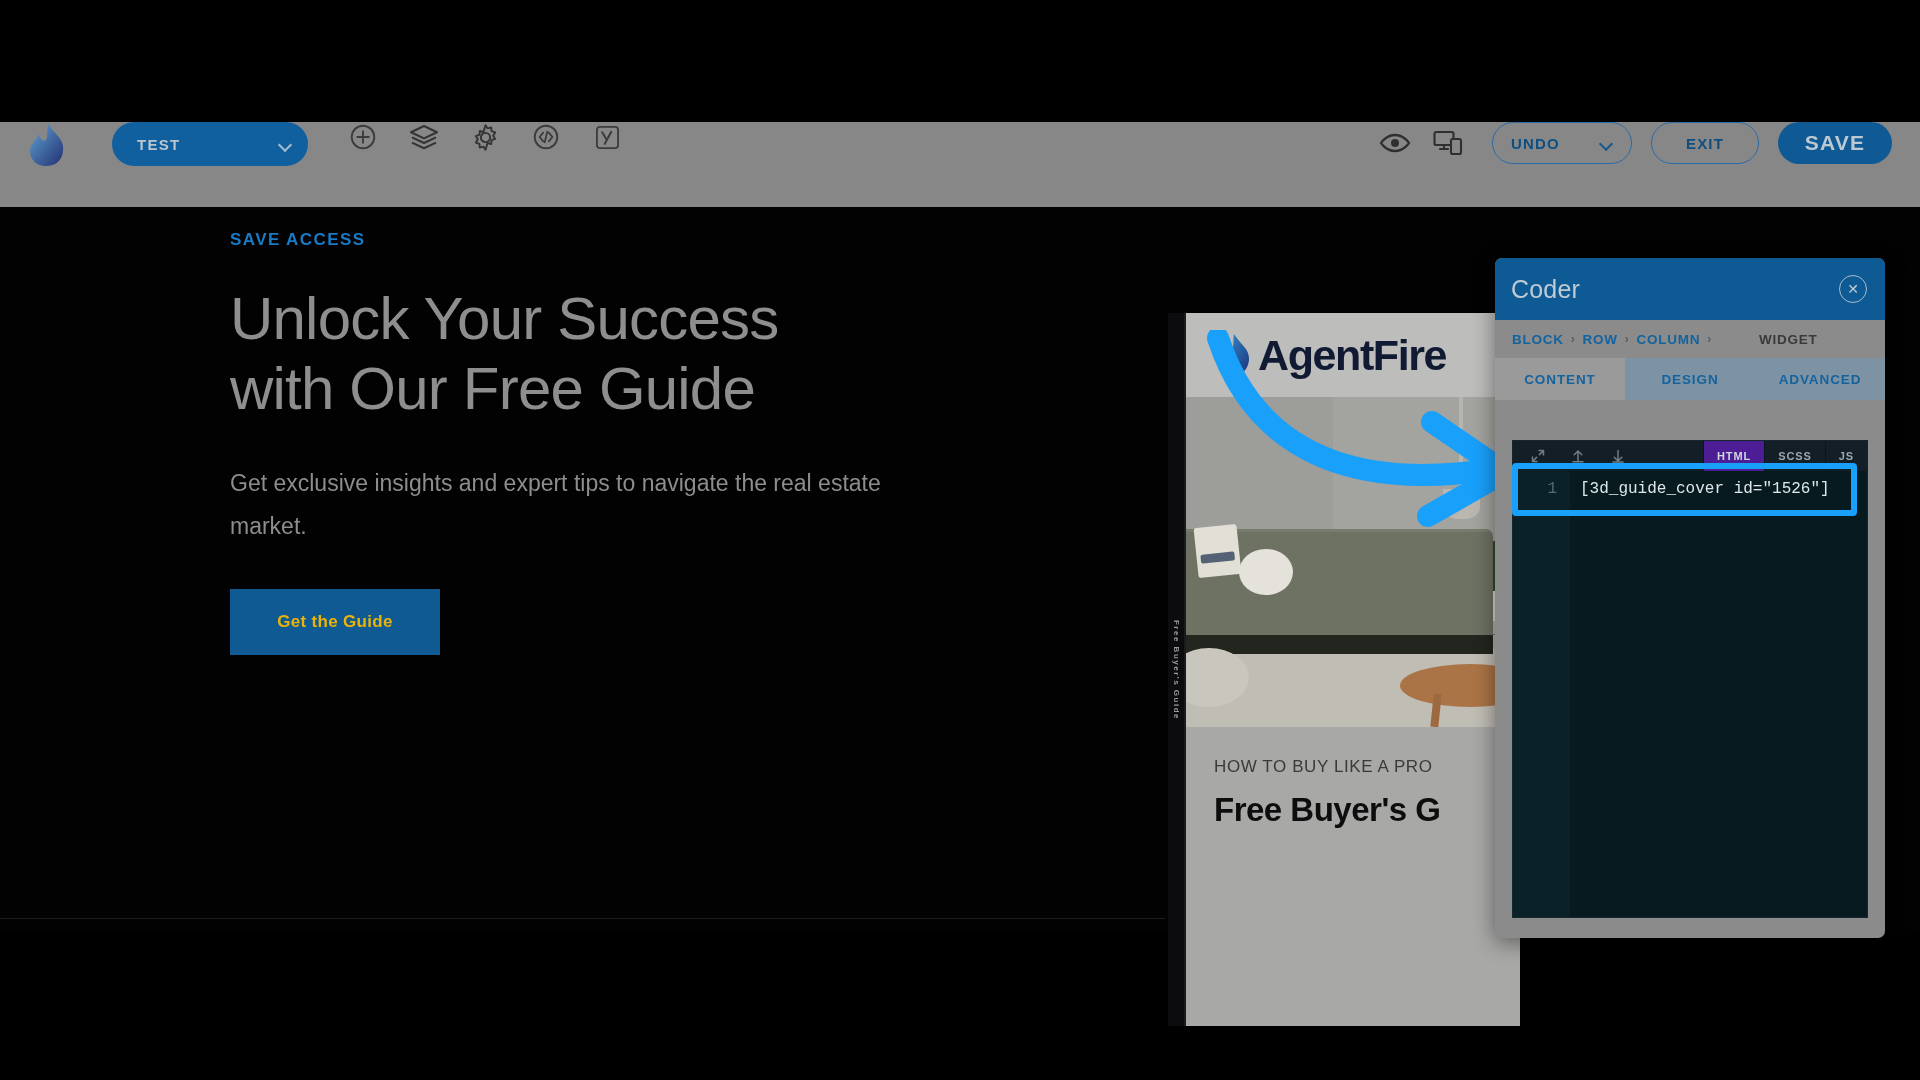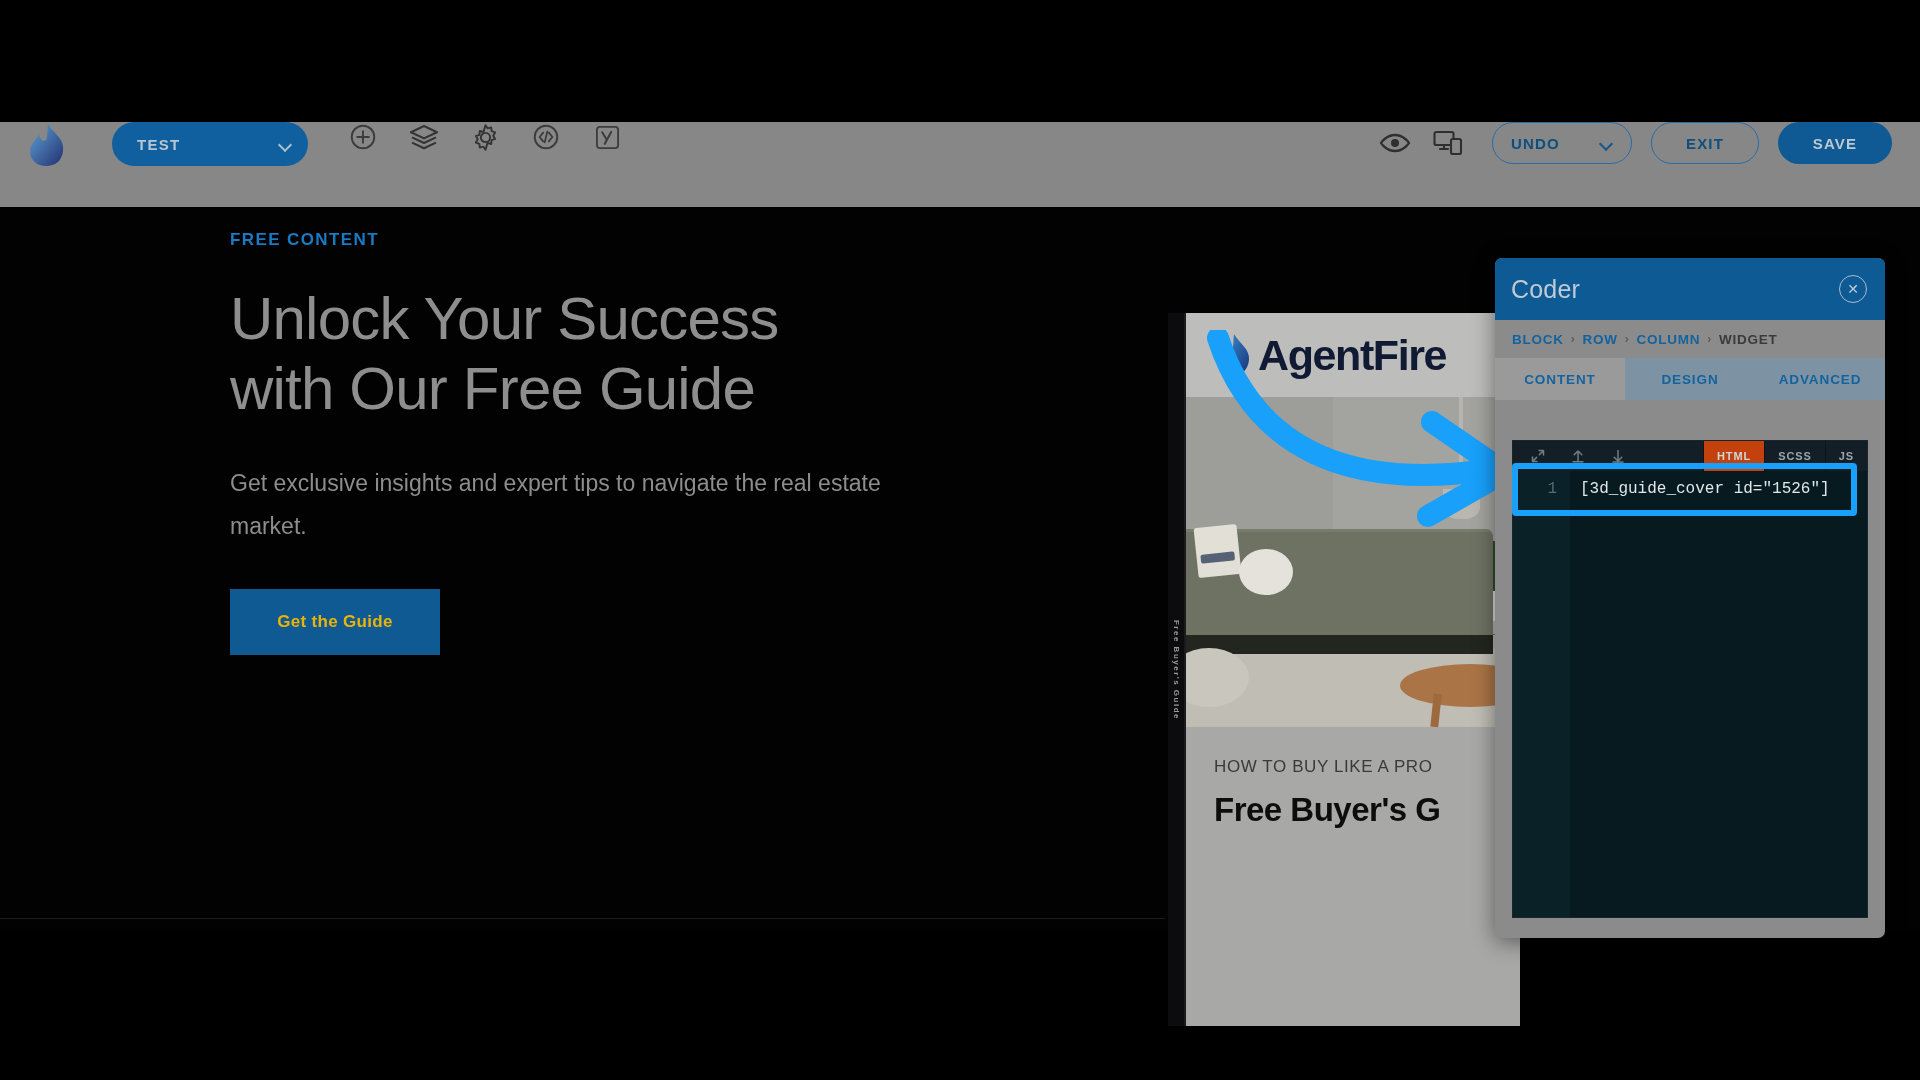--- a/index.html
+++ b/index.html
@@ -57,21 +57,21 @@
     display: flex; align-items: center; justify-content: center;
     color: #0d4f80; font-size: 15px; font-weight: bold; letter-spacing: 1.2px;
     cursor: pointer; background: transparent;
   }
   .pill-undo { width: 140px; padding: 0 18px; justify-content: space-between; margin-left: 8px;}
   .pill-exit { width: 108px; }
   .pill-save {
     width: 114px; height: 42px; border-radius: 21px; background: #0f5a94;
     color: #bcc9d2; border: none;
     display:flex; align-items:center; justify-content:center;
-    font-size:15px; font-weight:bold; letter-spacing:1.2px; cursor:pointer;
+    font-size:21px; font-weight:bold; letter-spacing:1.2px; cursor:pointer;
   }
   .chev-dk { width:13px; height:8px; position:relative; }
   .chev-dk::before {
     content:""; position:absolute; left:1px; top:0; width:8px; height:8px;
     border-right:2.4px solid #13578c; border-bottom:2.4px solid #13578c;
     transform: rotate(45deg);
   }
 
   
   .hero { position: absolute; left: 230px; top: 230px; width: 840px; z-index: 5; }
@@ -162,21 +162,21 @@
   .coder-close {
     width:28px; height:28px; border-radius:50%; border:1.6px solid #a9bac8;
     display:flex; align-items:center; justify-content:center; cursor:pointer;
     color:#bfcdd8; font-size:14px; line-height:1;
   }
   .crumbs {
     height: 38px; display:flex; align-items:center; gap:7px;
     padding-left: 17px; font-size: 13.5px; font-weight:bold; letter-spacing:.75px;
   }
   .crumb { color:#13639f; cursor:pointer; }
-  .crumb.cur { color:#3a3a3a; cursor:default; }
+  .crumb.cur { color:#3a3a3a; cursor:default;margin-left:40px; }
   .crumb-sep { color:#5c5c5c; font-size:12px; }
 
   .ctabs { display:flex; height:42px; }
   .ctab {
     flex:1; display:flex; align-items:center; justify-content:center;
     color:#14639f; font-size:13.5px; font-weight:bold; letter-spacing:.9px;
     cursor:pointer; background:#7d93a3;
   }
   .ctab.active { background:#9a9a9a; }
 
@@ -186,21 +186,21 @@
   }
   .ed-bar { height:30px; background:#141e26; display:flex; align-items:center; }
   .ed-tools { display:flex; align-items:center; gap:26px; padding-left:18px; flex:1; }
   .ed-tools span { width:14px; height:14px; display:block; opacity:.62; }
   .ed-lang { display:flex; height:100%; }
   .ed-lang div {
     padding: 0 13px; display:flex; align-items:center;
     color:#9aa6ab; font-size:11px; font-weight:bold; letter-spacing:.9px;
     cursor:pointer; border-left:1px solid #0c151b;
   }
-  .ed-lang div.on { color:#cfd8dc; background:#c2410c; }
+  .ed-lang div.on { color:#cfd8dc; background:#4c1d95; }
 
   .ed-body { position:absolute; left:0; top:30px; right:0; bottom:0; background:#071a1f; display:flex; }
   .gutter { width:57px; background:#0a2127; color:#4e6d74; font-size:16px;
             font-family:"Liberation Mono", monospace; text-align:right;
             padding: 9px 13px 0 0; }
   .code { flex:1; padding: 9px 0 0 10px; color:#dfe7ea; font-size:16px;
           font-family:"Liberation Mono", monospace; white-space:pre; }
 
   
   .hl-box {
@@ -211,21 +211,21 @@
 </head>
 <body>
 
 <div id="stage">
 
   <div class="canvas"></div>
 
   <div class="hr-divider"></div>
 
   <div class="hero">
-    <div class="eyebrow">FREE CONTENT</div>
+    <div class="eyebrow">SAVE ACCESS</div>
     <h1>
       <span>Unlock Your Success</span><br>
       <span>with Our Free Guide</span>
     </h1>
     <p>Get exclusive insights and expert tips to navigate the real estate market.</p>
     <button class="cta">Get the Guide</button>
   </div>
 
   <div class="book">
     <div class="book-spine">

